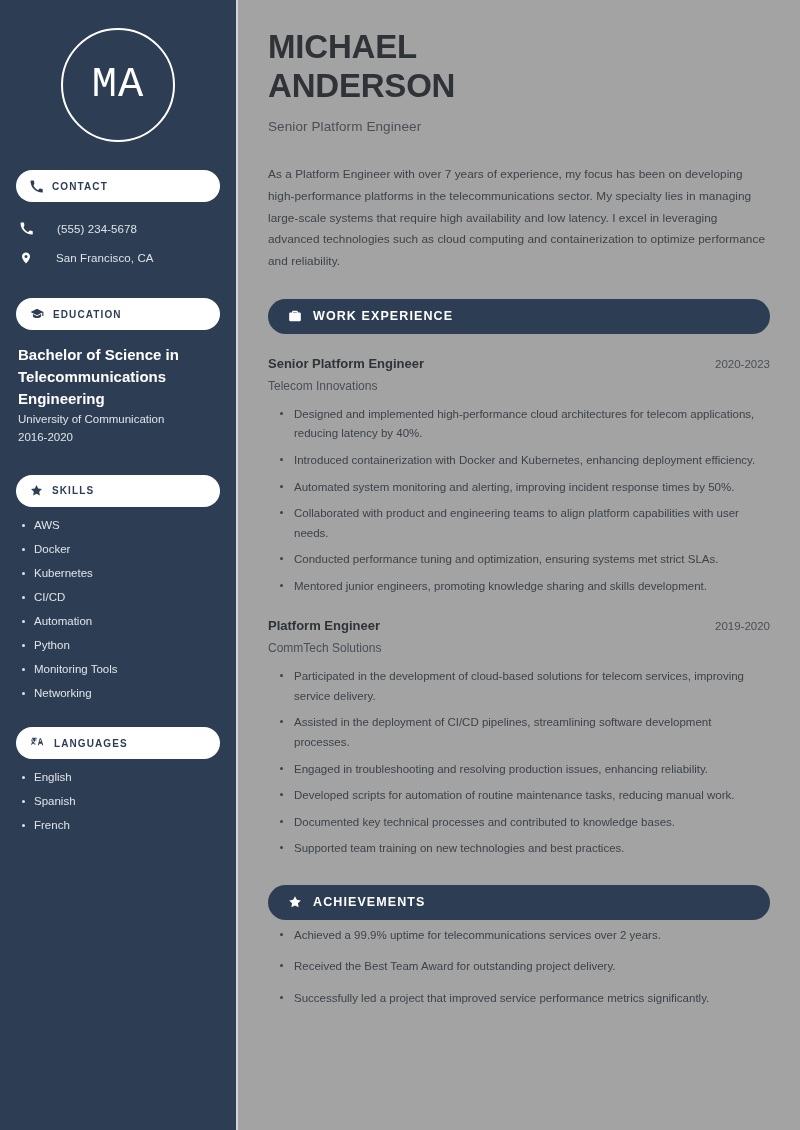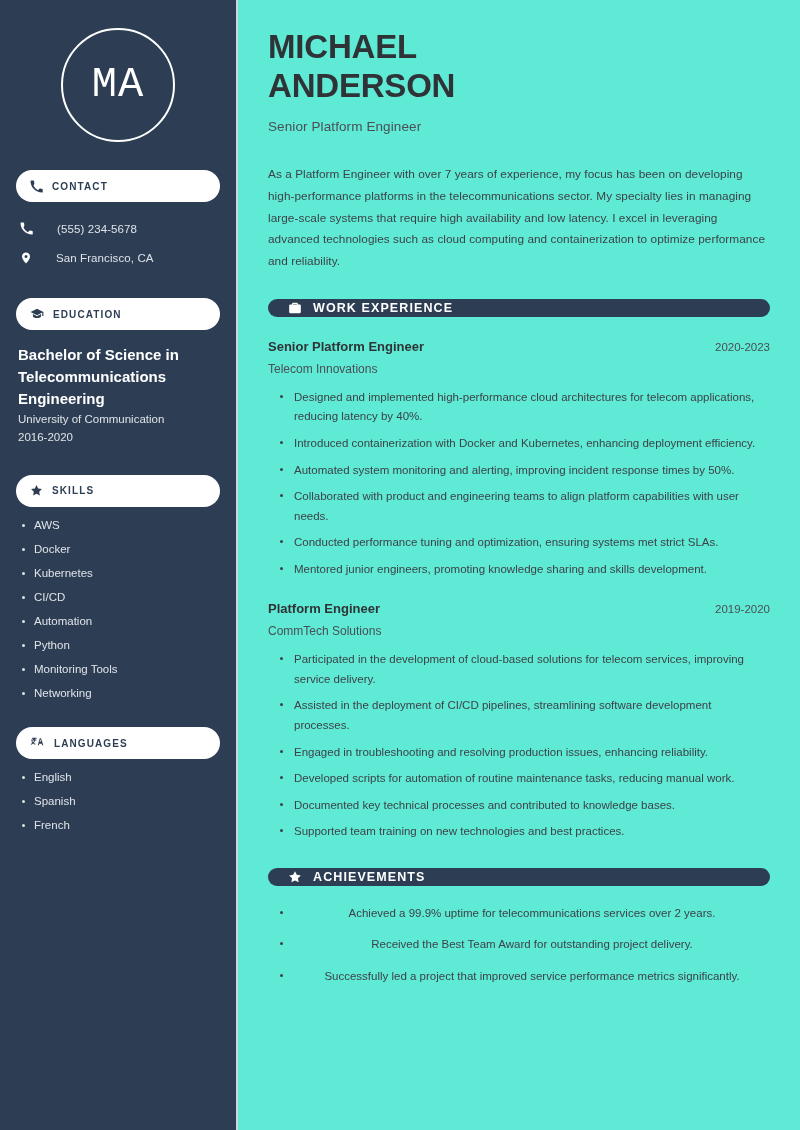--- a/index.html
+++ b/index.html
@@ -128,21 +128,21 @@
     width: 3px;
     height: 3px;
     border-radius: 50%;
     background: #dfe3e8;
   }
 
   
   .main {
     flex: 1;
     height: 1130px;
-    background: #5eead4;
+    background: #a3a3a3;
     padding: 28px 30px 0 30px;
   }
 
   .name {
     font-size: 33px;
     font-weight: bold;
     color: #2f3337;
     line-height: 1.18;
     letter-spacing: -0.2px;
     text-transform: uppercase;
@@ -156,21 +156,21 @@
   .summary {
     margin-top: 30px;
     font-size: 11.8px;
     color: #3d4248;
     line-height: 1.85;
     letter-spacing: 0.05px;
   }
 
   .bar {
     margin-top: 26px;
-    height: 18px;
+    height: 35px;
     background: #2d3e54;
     border-radius: 18px;
     display: flex;
     align-items: center;
     padding: 0 20px;
     gap: 11px;
   }
   .bar-label {
     font-size: 12.5px;
     font-weight: bold;
@@ -218,21 +218,21 @@
     content: "";
     position: absolute;
     left: 0;
     top: 7px;
     width: 3px;
     height: 3px;
     border-radius: 50%;
     background: #3d4248;
   }
 
-  .achievements-list { margin-top: 18px; text-align: center; }
+  .achievements-list { margin-top: 6px; }
   .achievements-list li { margin-bottom: 12px; }
 </style>
 </head>
 <body>
 
 <div class="page">
 
   <aside class="sidebar">
 
     <div class="avatar-wrap">

